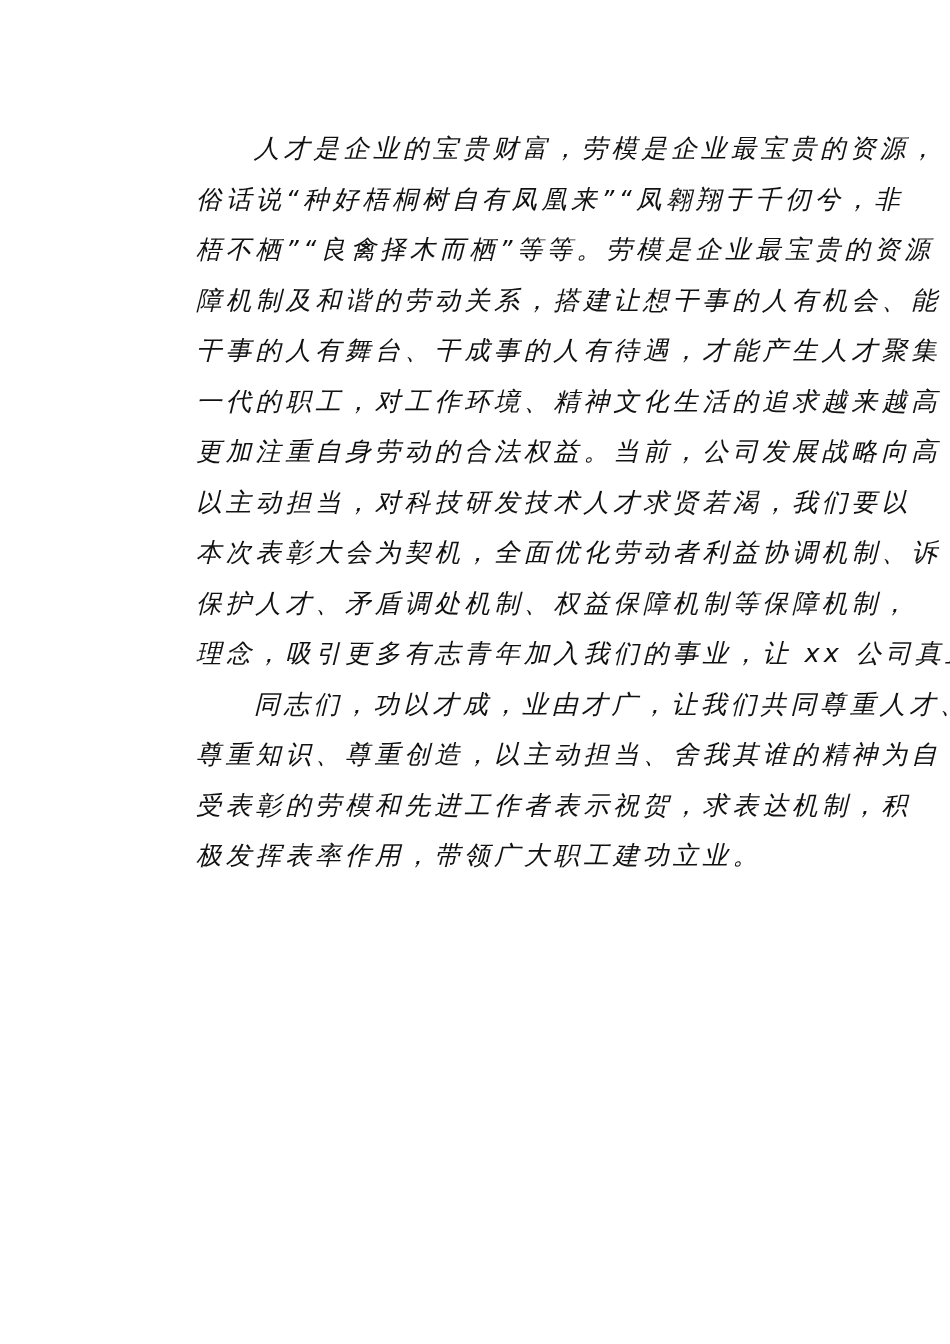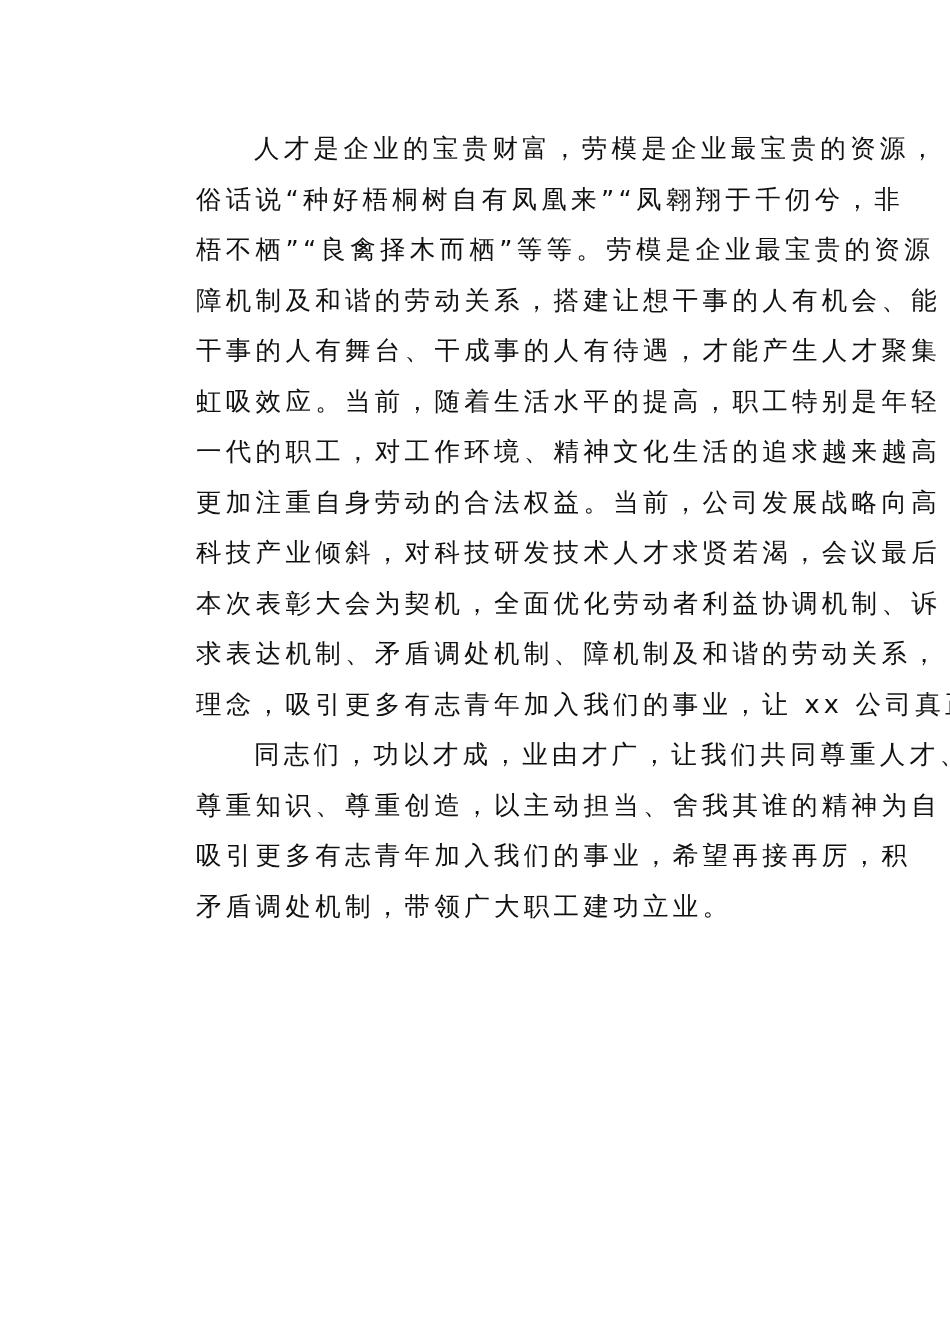--- a/index.html
+++ b/index.html
@@ -39,47 +39,47 @@
       text-align-last: left;
       word-break: break-all;
     }
     .line {
       display: block;
       white-space: nowrap;
       height: 50.5px;
       overflow: visible;
       text-align: justify;
       text-align-last: justify;
+      font-style: italic;
     }
     .line.last {
       text-align-last: left;
     }
     .line.indent {
       padding-left: 58px;
     }
   </style>
 </head>
 <body>
 
 <div class="page">
   <div class="body-text">
     <div class="para">
       <span class="line indent">人才是企业的宝贵财富，劳模是企业最宝贵的资源，</span>
       <span class="line">俗话说“种好梧桐树自有凤凰来”“凤翱翔于千仞兮，非</span>
       <span class="line">梧不栖”“良禽择木而栖”等等。劳模是企业最宝贵的资源</span>
       <span class="line">障机制及和谐的劳动关系，搭建让想干事的人有机会、能</span>
       <span class="line">干事的人有舞台、干成事的人有待遇，才能产生人才聚集</span>
-      <span class="line">虹吸效应。当前，随着生活水平的提高，职工特别是年轻</span>
       <span class="line">一代的职工，对工作环境、精神文化生活的追求越来越高</span>
       <span class="line">更加注重自身劳动的合法权益。当前，公司发展战略向高</span>
-      <span class="line">科技产业倾斜，对科技研发技术人才求贤若渴，会议最后</span>
+      <span class="line">以主动担当，对科技研发技术人才求贤若渴，我们要以</span>
       <span class="line">本次表彰大会为契机，全面优化劳动者利益协调机制、诉</span>
-      <span class="line">求表达机制、矛盾调处机制、障机制及和谐的劳动关系，</span>
+      <span class="line">保护人才、矛盾调处机制、权益保障机制等保障机制，</span>
       <span class="line">理念，吸引更多有志青年加入我们的事业，让 xx 公司真正</span>
     </div>
     <div class="para">
       <span class="line indent">同志们，功以才成，业由才广，让我们共同尊重人才、</span>
       <span class="line">尊重知识、尊重创造，以主动担当、舍我其谁的精神为自</span>
-      <span class="line">吸引更多有志青年加入我们的事业，希望再接再厉，积</span>
-      <span class="line last">矛盾调处机制，带领广大职工建功立业。</span>
+      <span class="line">受表彰的劳模和先进工作者表示祝贺，求表达机制，积</span>
+      <span class="line last">极发挥表率作用，带领广大职工建功立业。</span>
     </div>
   </div>
 </div>
 
 </body></html>

